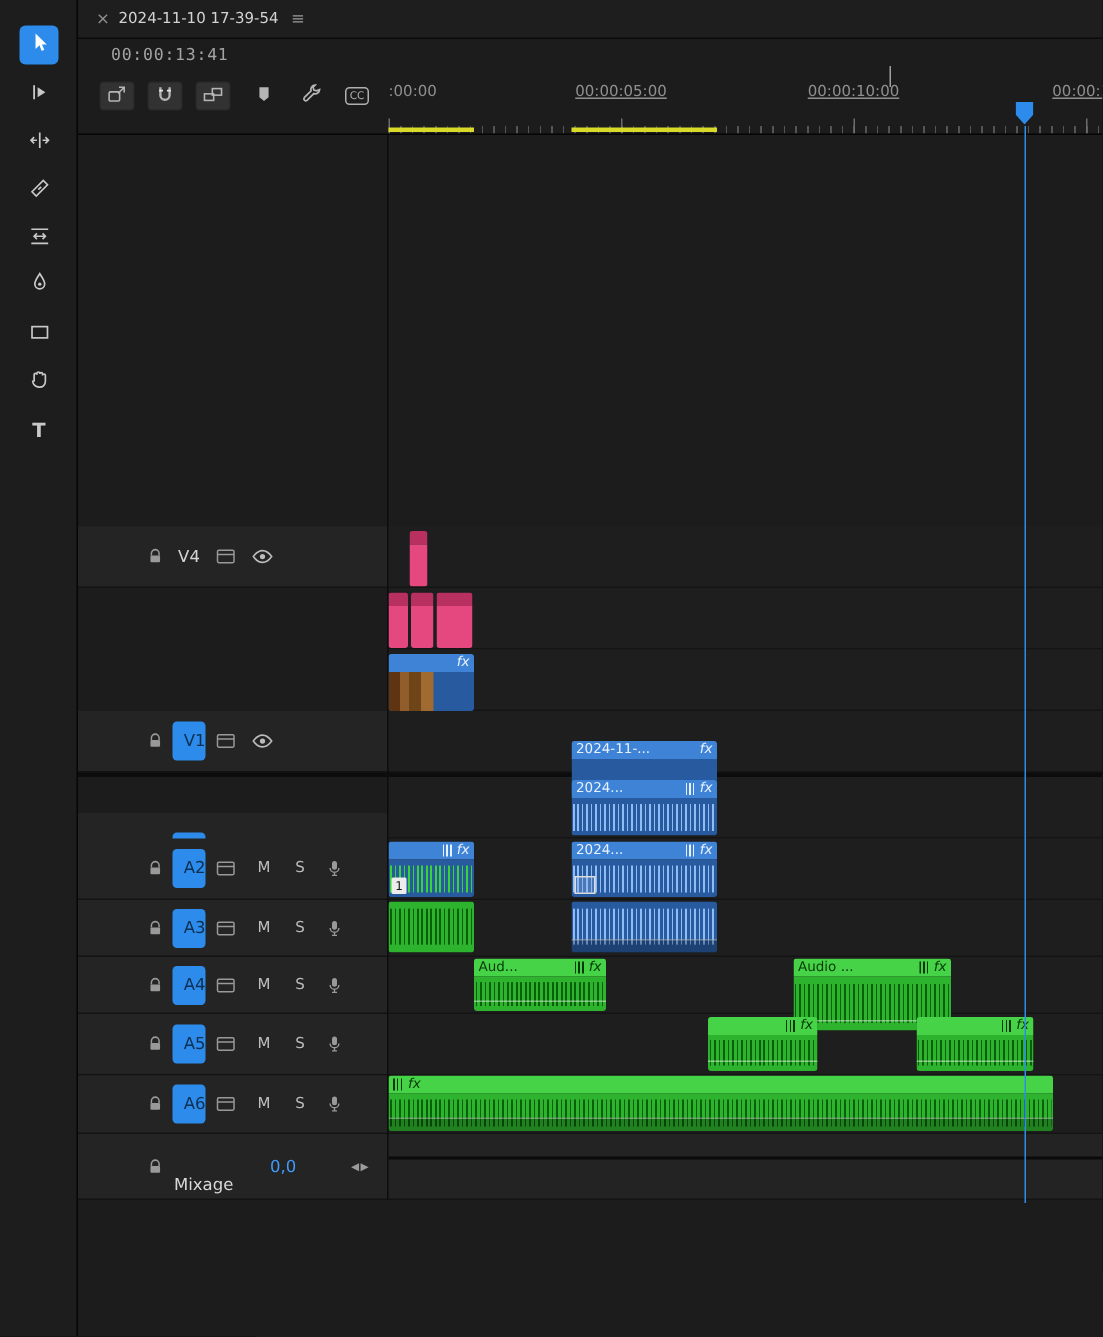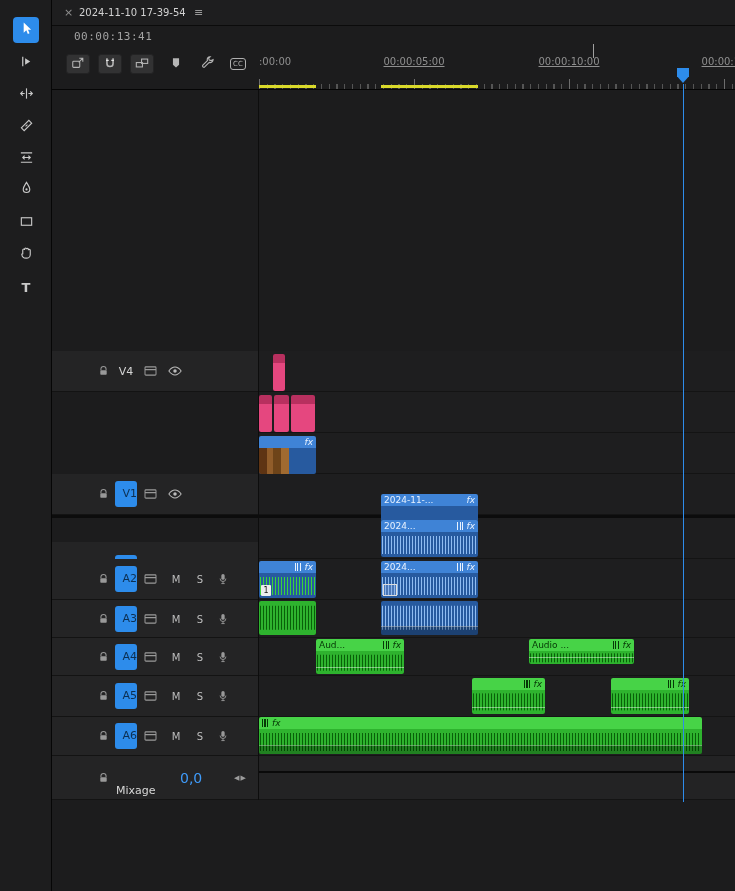--- a/index.html
+++ b/index.html
@@ -40,21 +40,21 @@
   .wabar { position:absolute; top:85px; height:3px; background:#d9d92a; }
 
   
   .row-h { position:absolute; left:52px; width:206px; background:#242425; border-bottom:1px solid #131313; }
   .row-c { position:absolute; left:258px; right:0; background:#1e1e1f; border-bottom:1px solid #141414; }
   .hic { position:absolute; top:50%; transform:translateY(-50%); display:flex; align-items:center; justify-content:center; }
   .tname { position:absolute; left:63px; width:22px; top:50%; transform:translateY(-50%); font-size:11px; color:#d4d4d4; text-align:center; }
   .tbox  { position:absolute; left:63px; width:22px; height:26px; top:50%; transform:translateY(-50%); background:#2d8ceb; border-radius:3px; font-size:11px; color:#0c2f52; text-align:right; line-height:26px; }
   .ms { position:absolute; top:50%; transform:translateY(-50%); width:12px; font-size:10px; color:#bdbdbd; text-align:center; }
   .mixname { position:absolute; left:64px; top:50%; transform:translateY(-50%); font-size:11px; color:#d8d8d8;margin-top:12px; }
-  .mixval { position:absolute; left:128px; top:50%; transform:translateY(-50%); font-size:14px; color:#3f9bfa; }
+  .mixval { position:absolute; left:128px; top:50%; transform:translateY(-50%); font-size:11px; color:#3f9bfa; }
   .kfnav { position:absolute; left:182px; top:50%; transform:translateY(-50%); font-size:7px; color:#9c9c9c; letter-spacing:1px; white-space:nowrap; }
   .divider-v { position:absolute; left:258px; top:90px; width:1px; height:710px; background:#0d0d0d; }
   .split { position:absolute; left:52px; right:0; top:515px; height:3px; background:#0c0c0c; }
   .mixband { position:absolute; left:259px; right:0; top:771px; height:2px; background:#0a0a0a; }
 
   
   .clip { position:absolute; border-radius:2px; overflow:hidden; box-shadow:inset 0 0 0 1px rgba(0,0,0,.4); }
   .blue  { --hd:#3f83d6; --bd:#275a9f; --tx:#e8f2ff; --wv:#8fbcf2; }
   .green { --hd:#47d347; --bd:#2eb32e; --tx:#063806; --wv:#086008; }
   .pink  { --hd:#b8305f; --bd:#e5477f; --tx:#fff; }
@@ -523,21 +523,21 @@
     <div class="chd">
         <span class="clabel">Aud...</span>
         <span class="wicon"></span>
         <span class="fx">fx</span>
       </div>
     <div class="cbody">
         <div class="wave"></div>
         <div class="vline"></div>
       </div>
   </div>
-  <div class="clip green" style="left:529px;top:639px;width:105px;height:25px">
+  <div class="clip green" style="left:529px;top:639px;width:105px;height:48px">
     <div class="chd">
         <span class="clabel">Audio ...</span>
         <span class="wicon"></span>
         <span class="fx">fx</span>
       </div>
     <div class="cbody">
         <div class="wave"></div>
         <div class="vline"></div>
       </div>
   </div>

